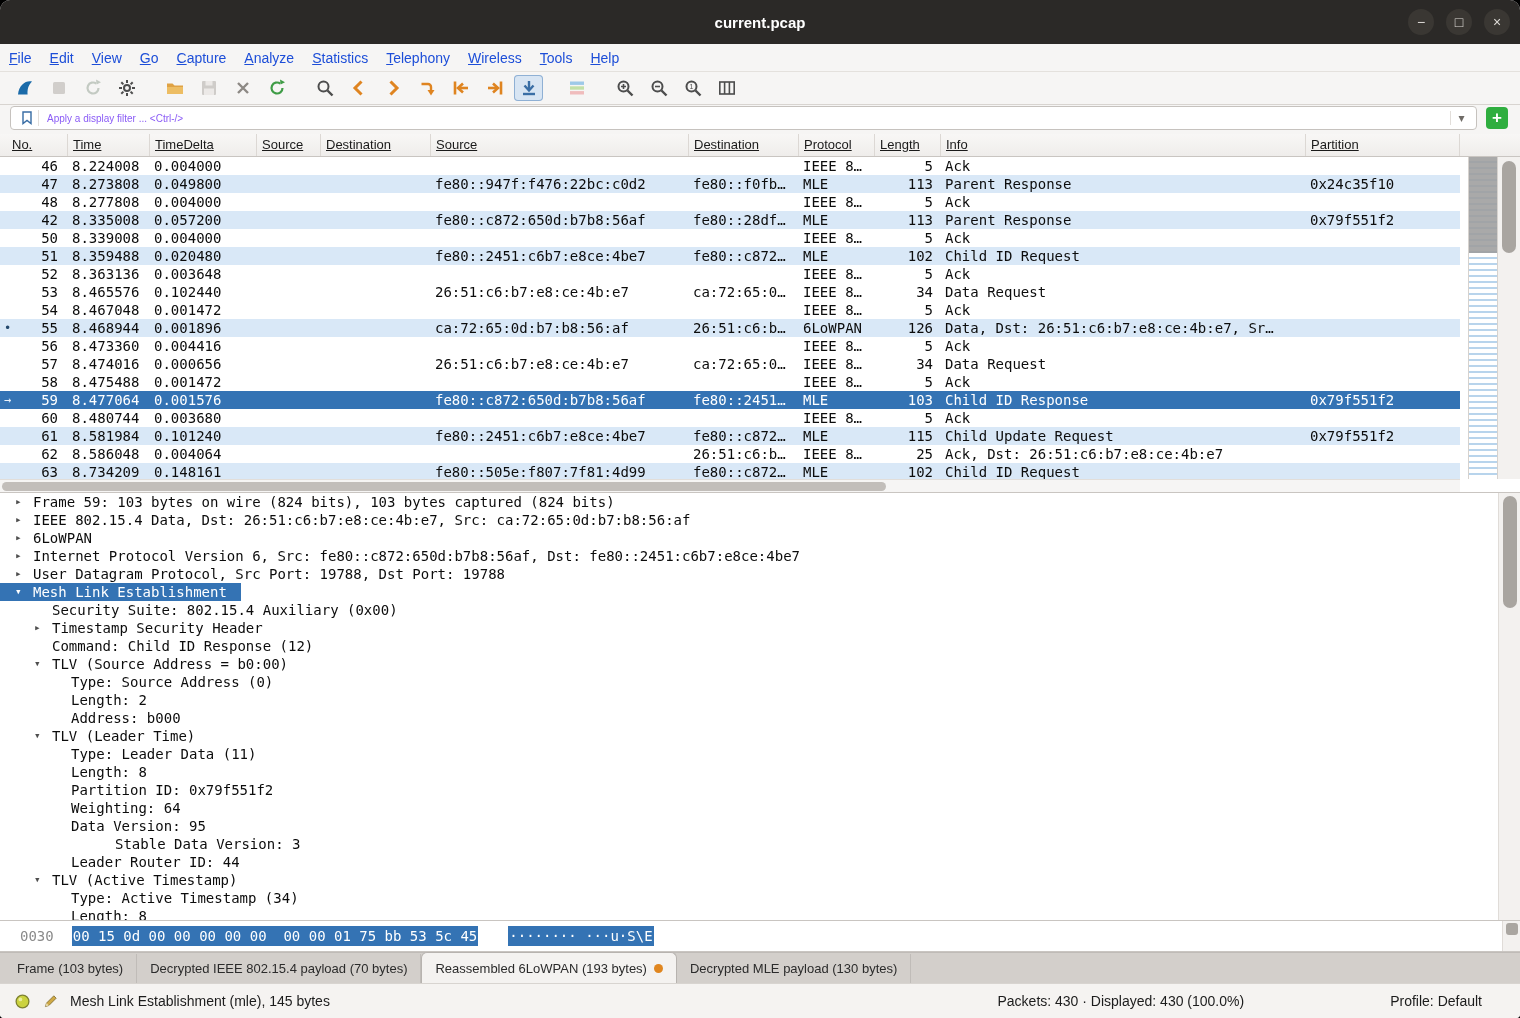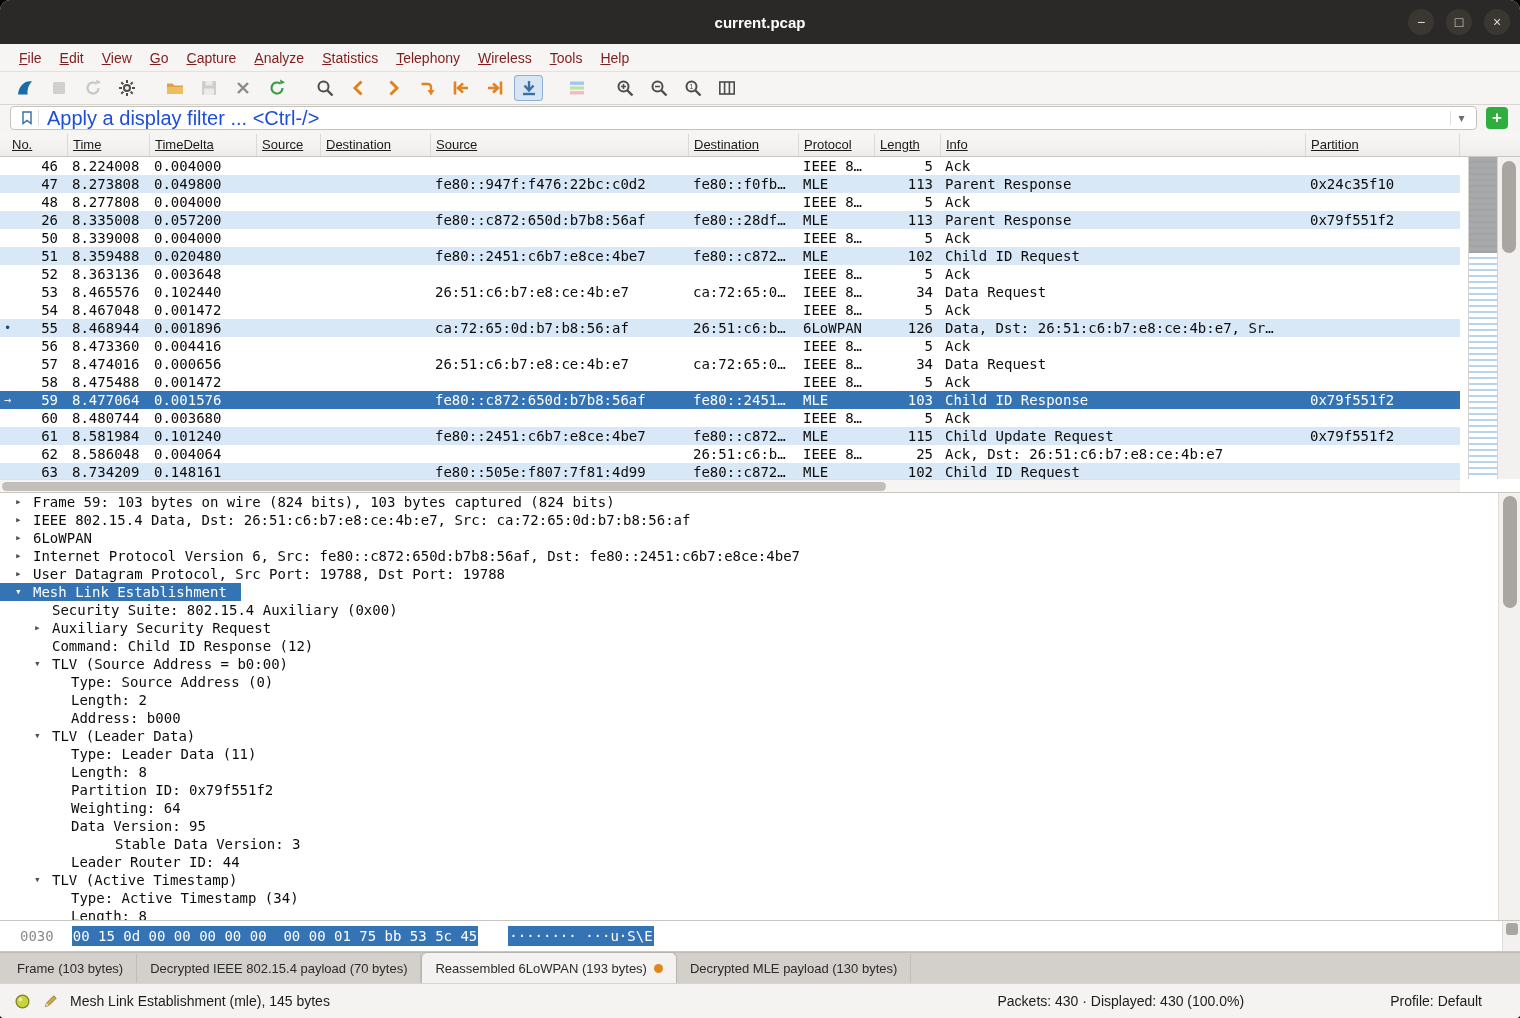--- a/index.html
+++ b/index.html
@@ -15,40 +15,40 @@
 
   
   .titlebar{ height:44px; flex:none; background:var(--titlebar-bg); color:#fff;
     position:relative; display:flex; align-items:center; justify-content:center; }
   .title{ font-size:15px; font-weight:bold; }
   .winbtns{ position:absolute; right:10px; top:9px; display:flex; gap:12px; }
   .wbtn{ width:26px; height:26px; border-radius:50%; background:#3a3733; color:#dedbd7;
     display:flex; align-items:center; justify-content:center; font-size:14px; }
 
   
-  .menubar{ height:27px; flex:none; display:flex; align-items:center; padding-left:10px;
-    font-size:14px; color:#7f1d1d; background:var(--chrome-bg); }
+  .menubar{ height:27px; flex:none; display:flex; align-items:center; padding-left:0;
+    font-size:14px; color:#1d4ed8; background:var(--chrome-bg); }
   .menu-item{ padding:3px 9px; white-space:nowrap; }
 
   
   .toolbar{ height:34px; flex:none; display:flex; align-items:center; padding-left:10px;
     gap:5px; border-top:1px solid #e4e1dd; border-bottom:1px solid #d8d4d0; }
   .tb-btn{ width:29px; height:26px; display:flex; align-items:center; justify-content:center; border-radius:4px; }
   .tb-btn.grp{ margin-left:14px; }
   .tb-btn.on{ background:#d8e5f3; box-shadow:inset 0 0 0 1px #8fb0d4; }
   .tb-btn.disabled{ opacity:.55; }
 
   
   .filterbar{ height:29px; flex:none; display:flex; align-items:center; padding:0 12px 3px 10px;
     gap:9px; background:var(--chrome-bg); }
   .finput{ flex:1; height:24px; background:#fff; border:1px solid #c6c2be; border-radius:4px;
     display:flex; align-items:center; padding:0 4px; }
   .fbook{ width:24px; display:flex; justify-content:center; align-items:center;
     border-right:1px solid #e2deda; margin-right:8px; }
-  .fplaceholder{ color:#1d4ed8; font-size:20px; flex:1; white-space:nowrap; overflow:hidden; }
+  .fplaceholder{ color:#8b5cf6; font-size:10px; flex:1; white-space:nowrap; overflow:hidden; }
   .fdrop{ color:#6f6b66; width:22px; text-align:center; border-left:1px solid #e2deda; font-size:12px; }
   .fplus{ width:22px; height:22px; background:var(--green-plus); color:#fff; font-weight:bold;
     font-size:17px; border-radius:4px; display:flex; align-items:center; justify-content:center; }
 
   
   .packetpane{ position:relative; height:358px; flex:none; background:#fff;
     font-family:var(--mono); font-size:14px; }
   .gridcols{ display:grid; grid-template-columns:68px 82px 107px 64px 110px 258px 110px 76px 66px 365px 154px; }
   .plheader{ height:23px; width:1520px; background:linear-gradient(#f8f7f6,#efedeb);
     border-bottom:1px solid #c9c5c1; font-family:"Liberation Sans","DejaVu Sans",sans-serif;
@@ -339,21 +339,21 @@
           <div class="pcell c3"></div>
           <div class="pcell c4"></div>
           <div class="pcell c5"></div>
           <div class="pcell c6"></div>
           <div class="pcell c7">IEEE 8…</div>
           <div class="pcell c8">5</div>
           <div class="pcell c9">Ack</div>
           <div class="pcell c10"></div>
         </div>
         <div class="prow gridcols blue">
-          <div class="pcell c0">26</div>
+          <div class="pcell c0">42</div>
           <div class="pcell c1">8.335008</div>
           <div class="pcell c2">0.057200</div>
           <div class="pcell c3"></div>
           <div class="pcell c4"></div>
           <div class="pcell c5">fe80::c872:650d:b7b8:56af</div>
           <div class="pcell c6">fe80::28df…</div>
           <div class="pcell c7">MLE</div>
           <div class="pcell c8">113</div>
           <div class="pcell c9">Parent Response</div>
           <div class="pcell c10">0x79f551f2</div>
@@ -556,27 +556,27 @@
 
   <div class="detailswrap">
     <div class="detailspane">
         <div class="dline" style="padding-left: 15px;"><span class="expander">▸</span><span class="dtext">Frame 59: 103 bytes on wire (824 bits), 103 bytes captured (824 bits)</span></div>
         <div class="dline" style="padding-left: 15px;"><span class="expander">▸</span><span class="dtext">IEEE 802.15.4 Data, Dst: 26:51:c6:b7:e8:ce:4b:e7, Src: ca:72:65:0d:b7:b8:56:af</span></div>
         <div class="dline" style="padding-left: 15px;"><span class="expander">▸</span><span class="dtext">6LoWPAN</span></div>
         <div class="dline" style="padding-left: 15px;"><span class="expander">▸</span><span class="dtext">Internet Protocol Version 6, Src: fe80::c872:650d:b7b8:56af, Dst: fe80::2451:c6b7:e8ce:4be7</span></div>
         <div class="dline" style="padding-left: 15px;"><span class="expander">▸</span><span class="dtext">User Datagram Protocol, Src Port: 19788, Dst Port: 19788</span></div>
         <div class="dline sel" style="padding-left: 15px;"><span class="expander">▾</span><span class="dtext">Mesh Link Establishment</span></div>
         <div class="dline" style="padding-left: 34px;"><span class="expander"></span><span class="dtext">Security Suite: 802.15.4 Auxiliary (0x00)</span></div>
-        <div class="dline" style="padding-left: 34px;"><span class="expander">▸</span><span class="dtext">Auxiliary Security Request</span></div>
+        <div class="dline" style="padding-left: 34px;"><span class="expander">▸</span><span class="dtext">Timestamp Security Header</span></div>
         <div class="dline" style="padding-left: 34px;"><span class="expander"></span><span class="dtext">Command: Child ID Response (12)</span></div>
         <div class="dline" style="padding-left: 34px;"><span class="expander">▾</span><span class="dtext">TLV (Source Address = b0:00)</span></div>
         <div class="dline" style="padding-left: 53px;"><span class="expander"></span><span class="dtext">Type: Source Address (0)</span></div>
         <div class="dline" style="padding-left: 53px;"><span class="expander"></span><span class="dtext">Length: 2</span></div>
         <div class="dline" style="padding-left: 53px;"><span class="expander"></span><span class="dtext">Address: b000</span></div>
-        <div class="dline" style="padding-left: 34px;"><span class="expander">▾</span><span class="dtext">TLV (Leader Data)</span></div>
+        <div class="dline" style="padding-left: 34px;"><span class="expander">▾</span><span class="dtext">TLV (Leader Time)</span></div>
         <div class="dline" style="padding-left: 53px;"><span class="expander"></span><span class="dtext">Type: Leader Data (11)</span></div>
         <div class="dline" style="padding-left: 53px;"><span class="expander"></span><span class="dtext">Length: 8</span></div>
         <div class="dline" style="padding-left: 53px;"><span class="expander"></span><span class="dtext">Partition ID: 0x79f551f2</span></div>
         <div class="dline" style="padding-left: 53px;"><span class="expander"></span><span class="dtext">Weighting: 64</span></div>
         <div class="dline" style="padding-left: 53px;"><span class="expander"></span><span class="dtext">Data Version: 95</span></div>
         <div class="dline" style="padding-left: 53px; margin-left: 44px;"><span class="expander"></span><span class="dtext">Stable Data Version: 3</span></div>
         <div class="dline" style="padding-left: 53px;"><span class="expander"></span><span class="dtext">Leader Router ID: 44</span></div>
         <div class="dline" style="padding-left: 34px;"><span class="expander">▾</span><span class="dtext">TLV (Active Timestamp)</span></div>
         <div class="dline" style="padding-left: 53px;"><span class="expander"></span><span class="dtext">Type: Active Timestamp (34)</span></div>
         <div class="dline" style="padding-left: 53px;"><span class="expander"></span><span class="dtext">Length: 8</span></div>

